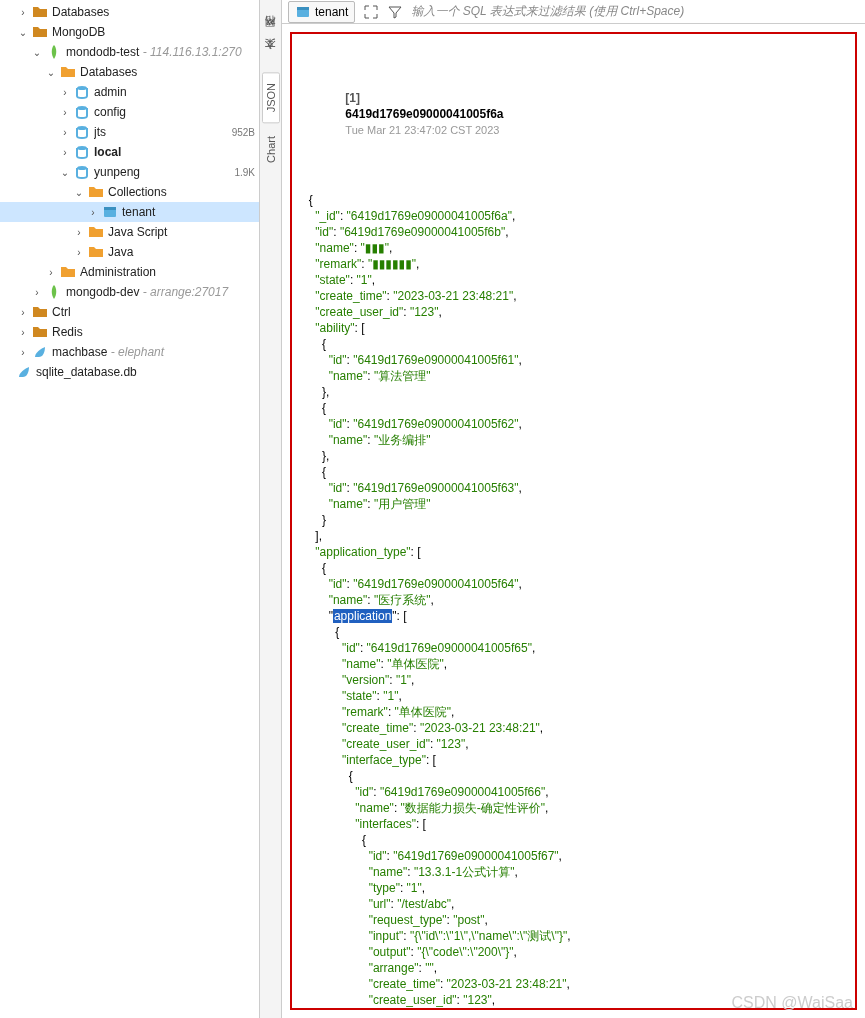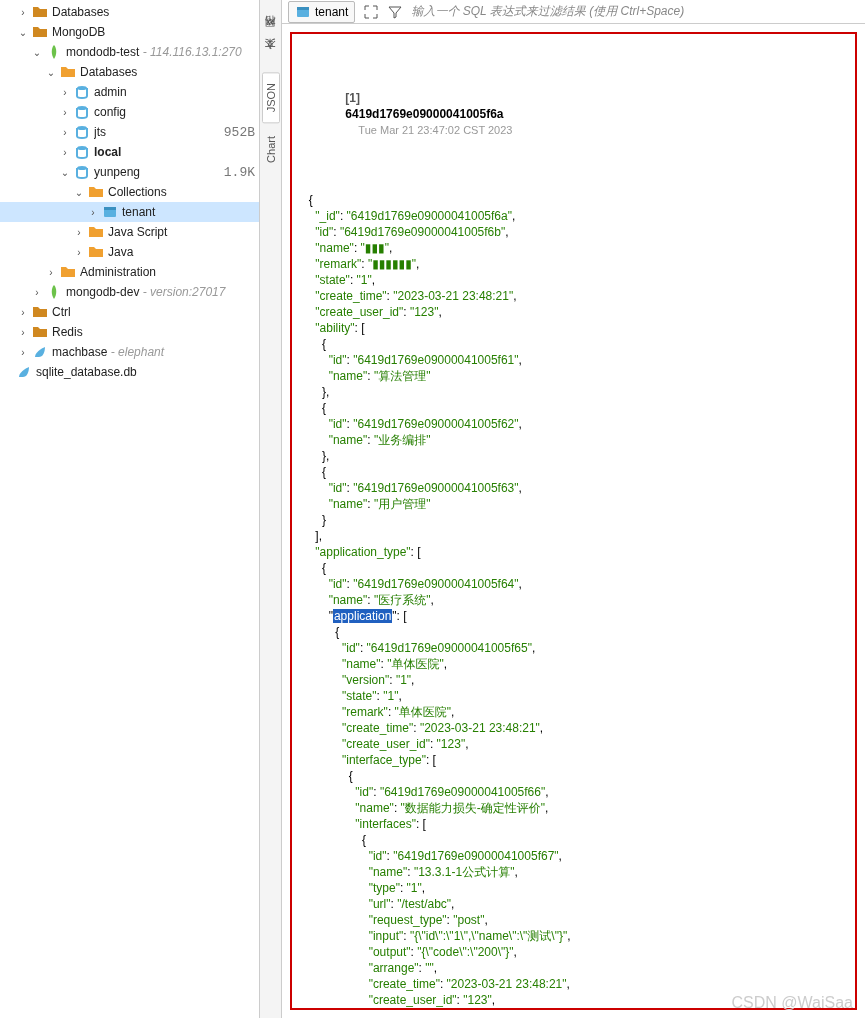--- a/index.html
+++ b/index.html
@@ -8,34 +8,34 @@
 .tree-item { display:flex; align-items:center; height:20px; padding-right:4px; cursor:pointer; gap:4px; }
 .tree-item.selected { background:#cde6ff; }
 .tree-item .chev { width:10px; text-align:center; color:#555; font-size:10px; user-select:none; }
 .ico { width:16px; height:16px; display:inline-flex; align-items:center; justify-content:center; }
 .ico-folder svg{fill:#f0a030;} .ico-folder-dark svg{fill:#d08820;}
 .ico-leaf svg{fill:#59b0e0;} .ico-db svg{fill:#59b0e0;}
 .ico-mongo svg{fill:#6cc24a;} .ico-table svg{fill:#59b0e0;}
 .lbl { flex:1; color:#222; white-space:nowrap; overflow:hidden; text-overflow:ellipsis; }
 .lbl.bold { font-weight:700; }
 .suffix { color:#999; font-style:italic; }
-.badge { color:#777; font-size:13px;font-family:Liberation Mono, monospace; }
+.badge { color:#777; font-size:10px; }
 .vert-tabs { width:22px; background:#f4f4f4; border-right:1px solid #ccc; display:flex; flex-direction:column; align-items:center; padding-top:24px; }
 .vtab { writing-mode:vertical-rl; transform:rotate(180deg); padding:10px 2px; color:#555; border:1px solid transparent; border-radius:2px; margin-bottom:2px; cursor:pointer; font-size:11px; display:flex; align-items:center; gap:3px; }
 .vtab.active { background:#fff; border-color:#ccc; }
 .main { flex:1; display:flex; flex-direction:column; }
 .topbar { height:24px; border-bottom:1px solid #ccc; display:flex; align-items:center; padding:0 6px; gap:8px; }
 .tab-pill { display:flex; align-items:center; gap:4px; padding:2px 6px; border:1px solid #bbb; border-radius:2px; background:#f8f8f8; }
 .tool-ico { display:inline-flex; width:16px; height:16px; color:#555; cursor:pointer; }
 .filter { color:#888; font-style:italic; flex:1; }
 .doc-wrap { flex:1; border:2px solid #c00; margin:8px; padding:8px 6px 6px 10px; overflow:auto; font-family:Consolas,monospace; font-size:12px; line-height:16px; white-space:pre; }
 .d-hdr { font-family:Consolas,monospace; margin-bottom:6px; }
 .d-hdr .idx { color:#555; font-weight:600; }
 .d-hdr .oid { color:#000; font-weight:600; }
-.d-hdr .ts { color:#999; margin-left:13px; font-size:11px; }
+.d-hdr .ts { color:#999; margin-left:0; font-size:11px; }
 .k{color:#267f00;} .s{color:#267f00;} .p{color:#000;}
 .hl{background:#2060c0;color:#fff;padding:0 1px;}
 .watermark{position:fixed;right:12px;bottom:6px;color:#ccc;font-size:16px;}
 </style>
 </head>
 <body>
 
 <div class="sidebar" id="tree">
     <div class="tree-item" style="padding-left: 18px;">
       <span class="chev">›</span>
@@ -171,21 +171,21 @@
       </span>
       <span class="lbl">Administration</span>
     </div>
     <div class="tree-item" style="padding-left: 32px;">
       <span class="chev">›</span>
       <span class="ico ico-mongo">
         <svg viewBox="0 0 16 16">
           <path d="M8 1c3 3 3 10 0 14-3-4-3-11 0-14z"></path>
         </svg>
       </span>
-      <span class="lbl">mongodb-dev<span class="suffix"> - version:27017</span></span>
+      <span class="lbl">mongodb-dev<span class="suffix"> - arrange:27017</span></span>
     </div>
     <div class="tree-item" style="padding-left: 18px;">
       <span class="chev">›</span>
       <span class="ico ico-folder-dark">
         <svg viewBox="0 0 16 16">
           <path d="M1 3h5l2 2h7v8H1z"></path>
         </svg>
       </span>
       <span class="lbl">Ctrl</span>
     </div>

